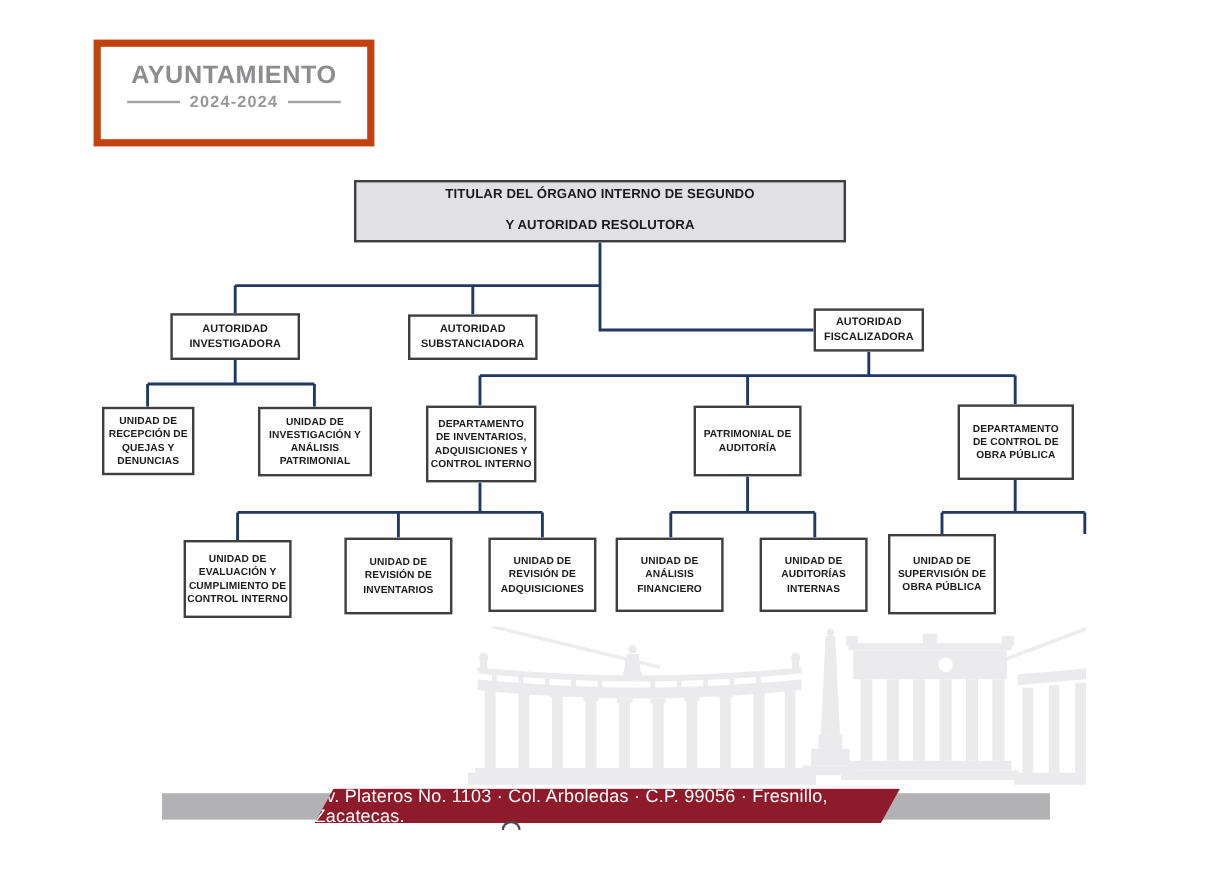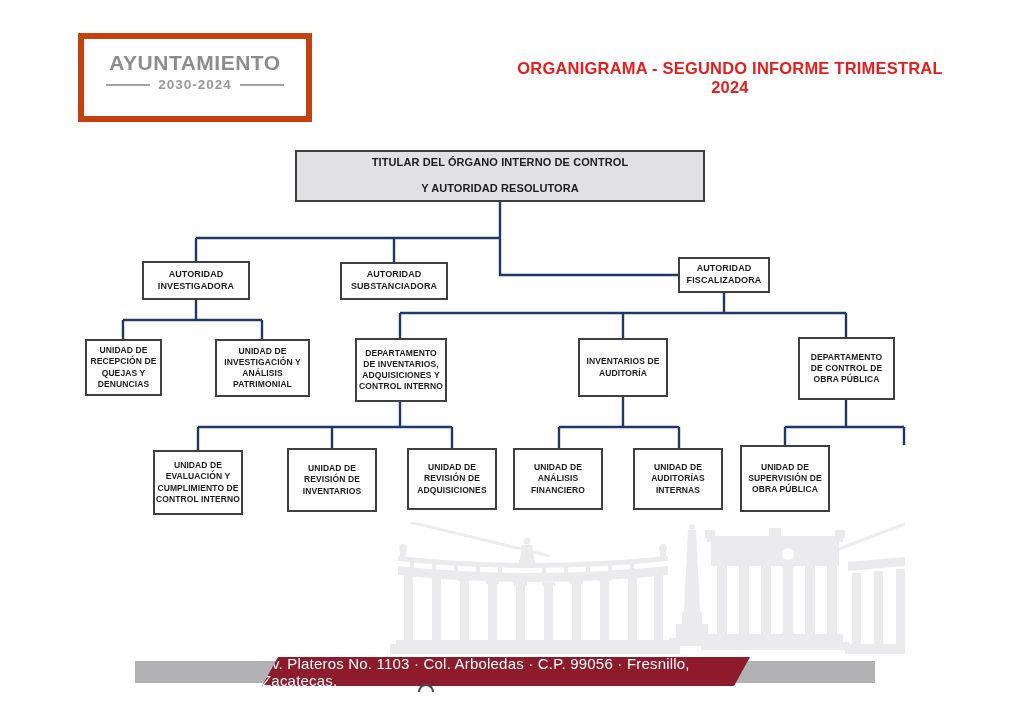--- a/index.html
+++ b/index.html
@@ -42,59 +42,58 @@
 </style>
 </head>
 <body>
 
 <div class="page">
 
   <div class="logo">
     <div class="logo-line1">AYUNTAMIENTO</div>
     <div class="logo-years">
       <span class="dash"></span>
-      <span class="yrs">2030-2024</span>
+      <span class="yrs">2024-2024</span>
       <span class="dash"></span>
     </div>
   </div>
 
-  <div class="doc-title">ORGANIGRAMA - SEGUNDO INFORME TRIMESTRAL 2024</div>
 
   <svg class="connectors" viewBox="0 0 1024 724" xmlns="http://www.w3.org/2000/svg">
     <path fill="none" stroke="#1f3864" stroke-width="2.4" d="
       M500 202 V238  M196 238 H500  M196 238 V261  M394 238 V262  M500 238 V275 H678
       M196 300 V320  M123 320 H262  M123 320 V339  M262 320 V339
       M724 293 V313  M400 313 H846  M400 313 V338  M623 313 V338  M846 313 V337
       M400 402 V427  M198 427 H452  M198 427 V450  M332 427 V448  M452 427 V448
       M623 397 V427  M559 427 H679  M559 427 V448  M679 427 V448
       M846 400 V427  M785 427 H904  M785 427 V445  M904 427 V445"></path>
   </svg>
 
-  <div class="node root" style="left:295px;top:150px;width:410px;height:52px">TITULAR DEL ÓRGANO INTERNO DE CONTROL
+  <div class="node root" style="left:295px;top:150px;width:410px;height:52px">TITULAR DEL ÓRGANO INTERNO DE SEGUNDO
 Y AUTORIDAD RESOLUTORA</div>
   <div class="node lvl2" style="left:142px;top:261px;width:108px;height:39px">AUTORIDAD
 INVESTIGADORA</div>
   <div class="node lvl2" style="left:340px;top:262px;width:108px;height:38px">AUTORIDAD
 SUBSTANCIADORA</div>
   <div class="node lvl2" style="left:678px;top:257px;width:92px;height:36px">AUTORIDAD
 FISCALIZADORA</div>
 
   <div class="node" style="left:85px;top:339px;width:77px;height:57px">UNIDAD DE
 RECEPCIÓN DE
 QUEJAS Y
 DENUNCIAS</div>
   <div class="node" style="left:215px;top:339px;width:95px;height:58px">UNIDAD DE
 INVESTIGACIÓN Y
 ANÁLISIS
 PATRIMONIAL</div>
   <div class="node" style="left:355px;top:338px;width:92px;height:64px">DEPARTAMENTO
 DE INVENTARIOS,
 ADQUISICIONES Y
 CONTROL INTERNO</div>
-  <div class="node" style="left:578px;top:338px;width:90px;height:59px">INVENTARIOS DE
+  <div class="node" style="left:578px;top:338px;width:90px;height:59px">PATRIMONIAL DE
 AUDITORÍA</div>
   <div class="node" style="left:798px;top:337px;width:97px;height:63px">DEPARTAMENTO
 DE CONTROL DE
 OBRA PÚBLICA</div>
 
   <div class="node" style="left:153px;top:450px;width:90px;height:65px">UNIDAD DE
 EVALUACIÓN Y
 CUMPLIMIENTO DE
 CONTROL INTERNO</div>
   <div class="node" style="left:287px;top:448px;width:90px;height:64px">UNIDAD DE

